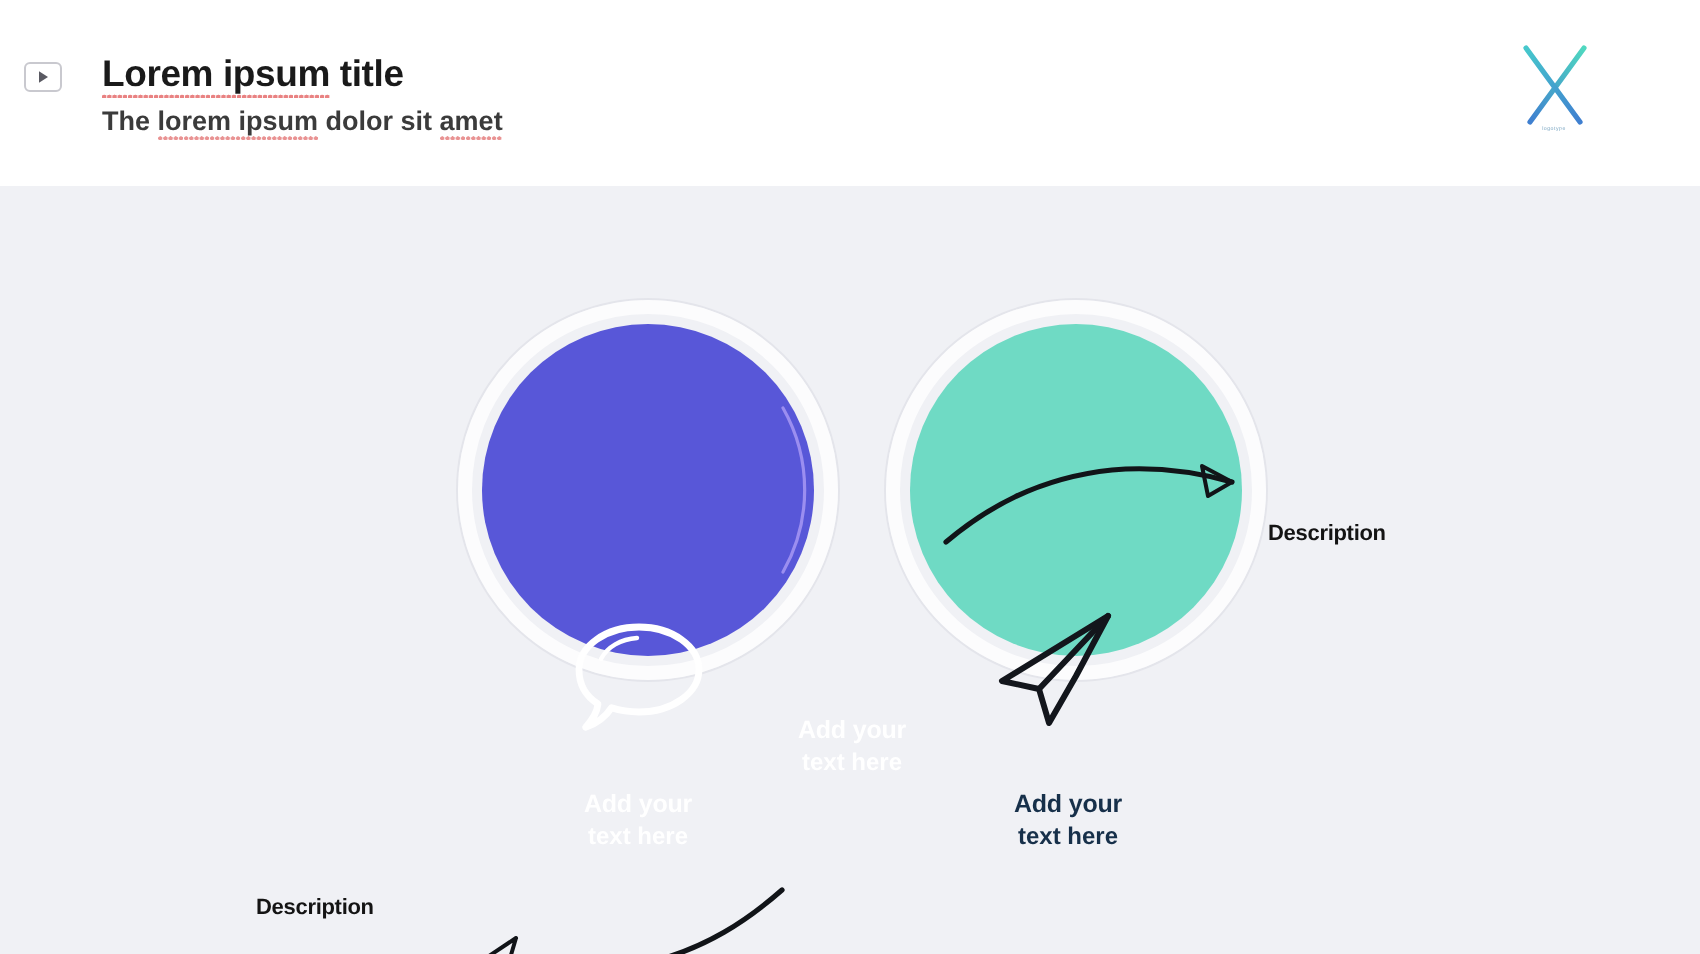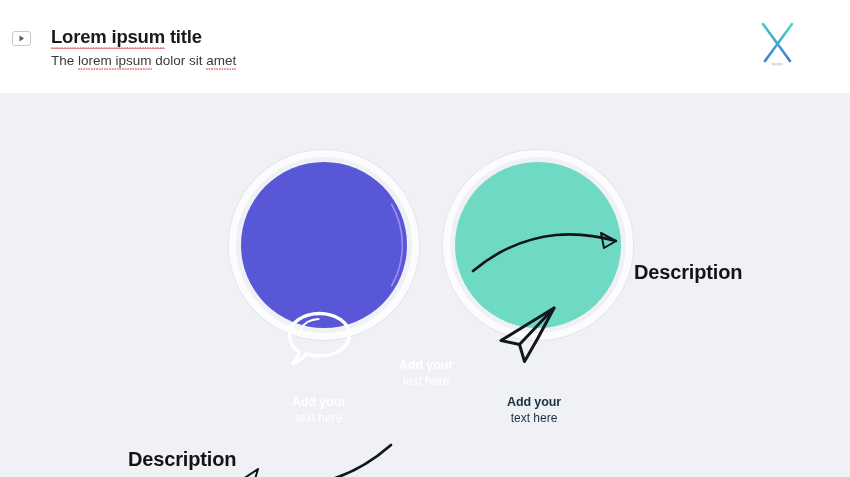--- a/index.html
+++ b/index.html
@@ -52,21 +52,21 @@
   .slide-title {
     font-size: 18.5px;
     font-weight: bold;
     color: #1a1a1a;
     letter-spacing: -0.2px;
     line-height: 22px;
     white-space: nowrap;
   }
   .slide-subtitle {
     font-size: 13.5px;
-    font-weight: normal;
+    font-weight: bold;
     color: #3b3b3b;
     line-height: 19px;
     margin-top: 3px;
     white-space: nowrap;
     text-align: right;
   }
 
   
   .sq {
     position: relative;
@@ -175,21 +175,21 @@
   }
   .cell .lbl-strong {
     font-size: 12.5px;
     font-weight: bold;
     letter-spacing: -0.1px;
     display: block;
     margin-top: 13px;
   }
   .cell .lbl-light {
     font-size: 12px;
-    font-weight: normal;
+    font-weight: bold;
     display: block;
   }
 
   .cell-left  { left: 239px; top: 289px; width: 160px; color: #ffffff; }
   .cell-mid   { left: 387px; top: 252px; width: 78px;  color: #ffffff; }
   .cell-right { left: 454px; top: 289px; width: 160px; color: #17304a; }
 
   .icon-bubble {
     position: absolute;
     left: 283px; top: 216px;
@@ -206,21 +206,21 @@
   .arrow {
     position: absolute;
     pointer-events: none;
   }
   .arrow svg { display: block; overflow: visible; }
   .arrow-left  { left: 225px; top: 350px; width: 170px; height: 52px; }
   .arrow-right { left: 470px; top: 138px; width: 155px; height: 42px; }
 
   .desc {
     position: absolute;
-    font-size: 20px;
+    font-size: 11px;
     font-weight: bold;
     color: #141414;
     letter-spacing: -0.15px;
     white-space: nowrap;
   }
   .desc-left  { left: 128px; top: 355px; }
   .desc-right { left: 634px; top: 168px; }
 </style>
 </head>
 <body>

